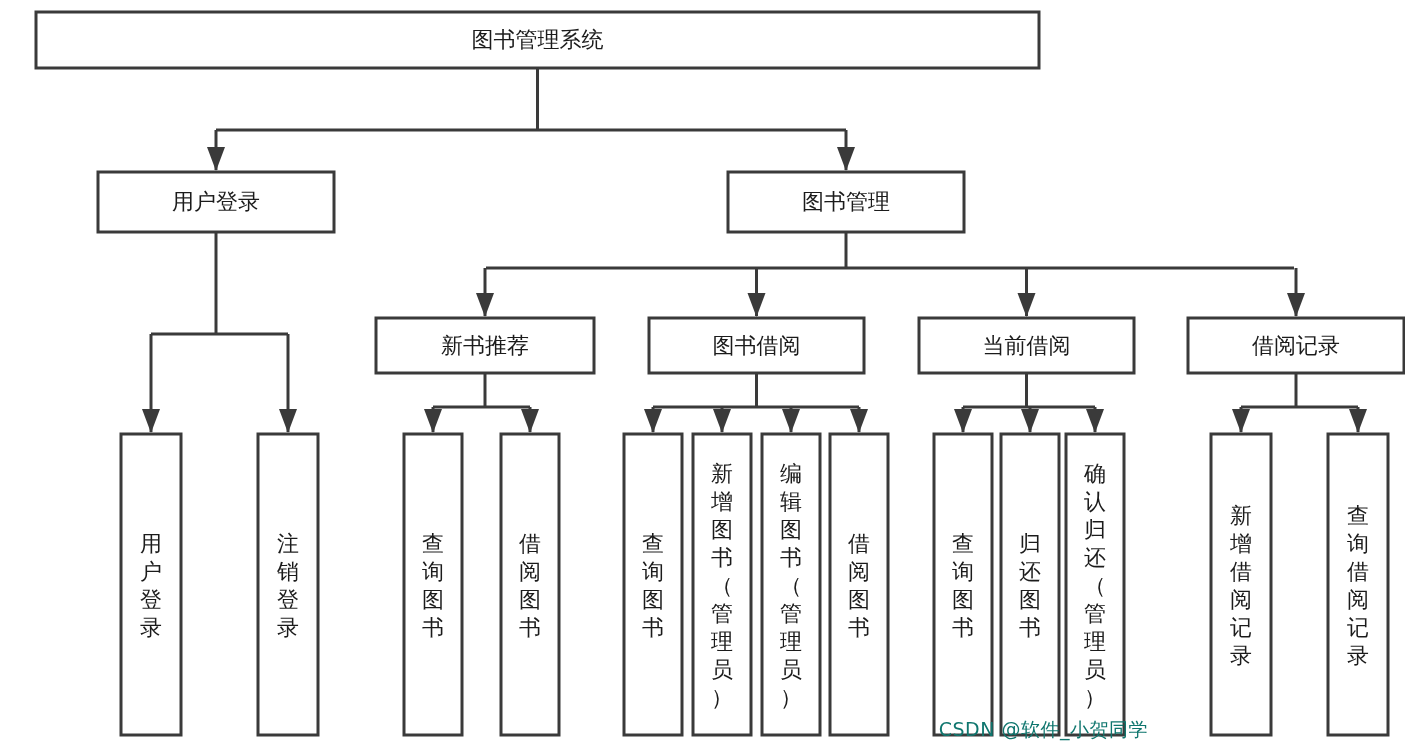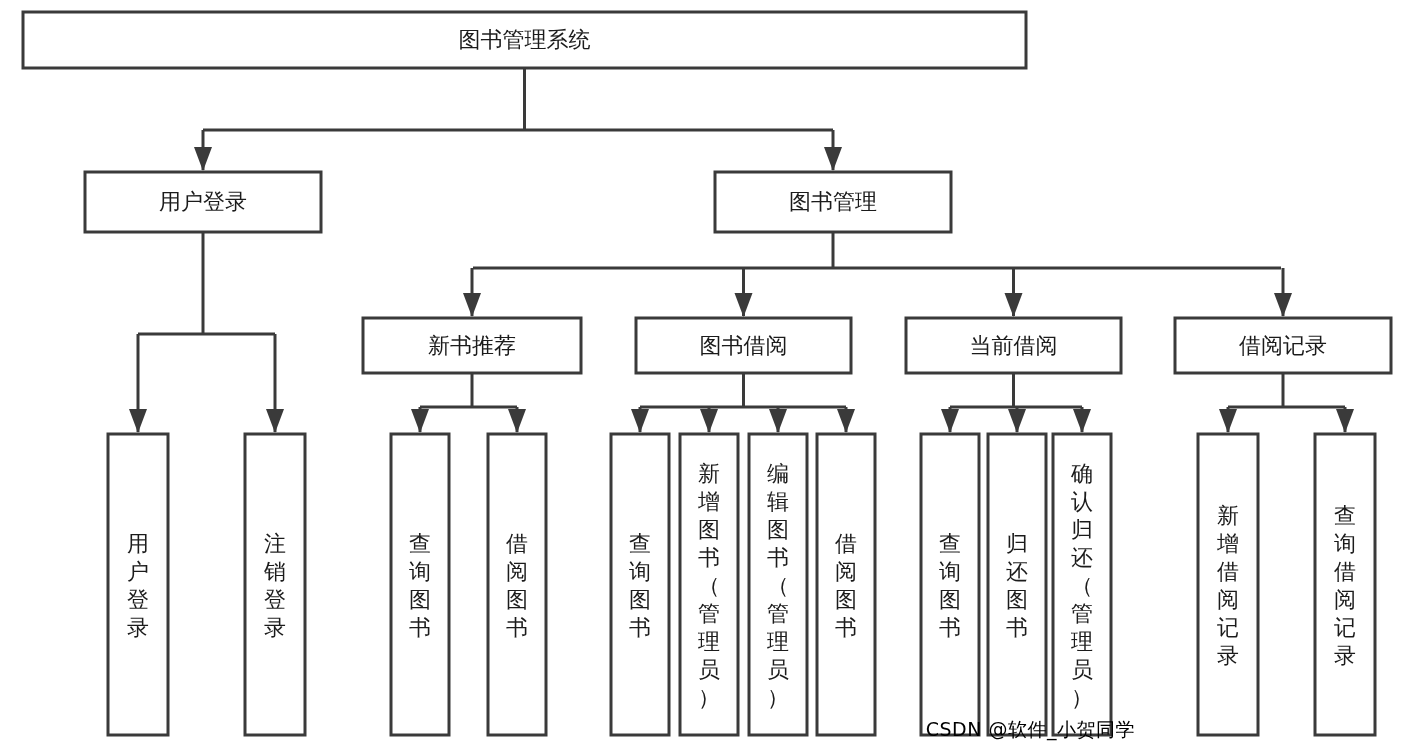--- a/index.html
+++ b/index.html
@@ -9,21 +9,21 @@
   }
   body {
     width: 1405px;
     height: 747px;
     font-family: "DejaVu Sans", "Liberation Sans", sans-serif;
     overflow: hidden;
     position: relative;
   }
   #diagram-root {
     position: absolute;
-    left: 3px;
+    left: 16px;
     top: 0;
     width: 1140px;
     height: 747px;
   }
   svg.flow {
     display: block;
     width: 1405px;
     height: 747px;
   }
   .node-rect {
@@ -54,21 +54,21 @@
     font-size: 22px;
     fill: #1b1b1b;
     text-anchor: middle;
   }
   .watermark {
     position: absolute;
     right: 8px;
     bottom: 4px;
     font-family: "DejaVu Sans", "Liberation Sans", sans-serif;
     font-size: 19px;
-    color: #000000;
+    color: #0f766e;
     white-space: nowrap;
     letter-spacing: 0.5px;
   }
 </style>
 </head>
 <body>
 
 <div id="diagram-root">
   <svg class="flow" viewBox="0 0 1405 747" xmlns="http://www.w3.org/2000/svg">
     <g id="connectors">

